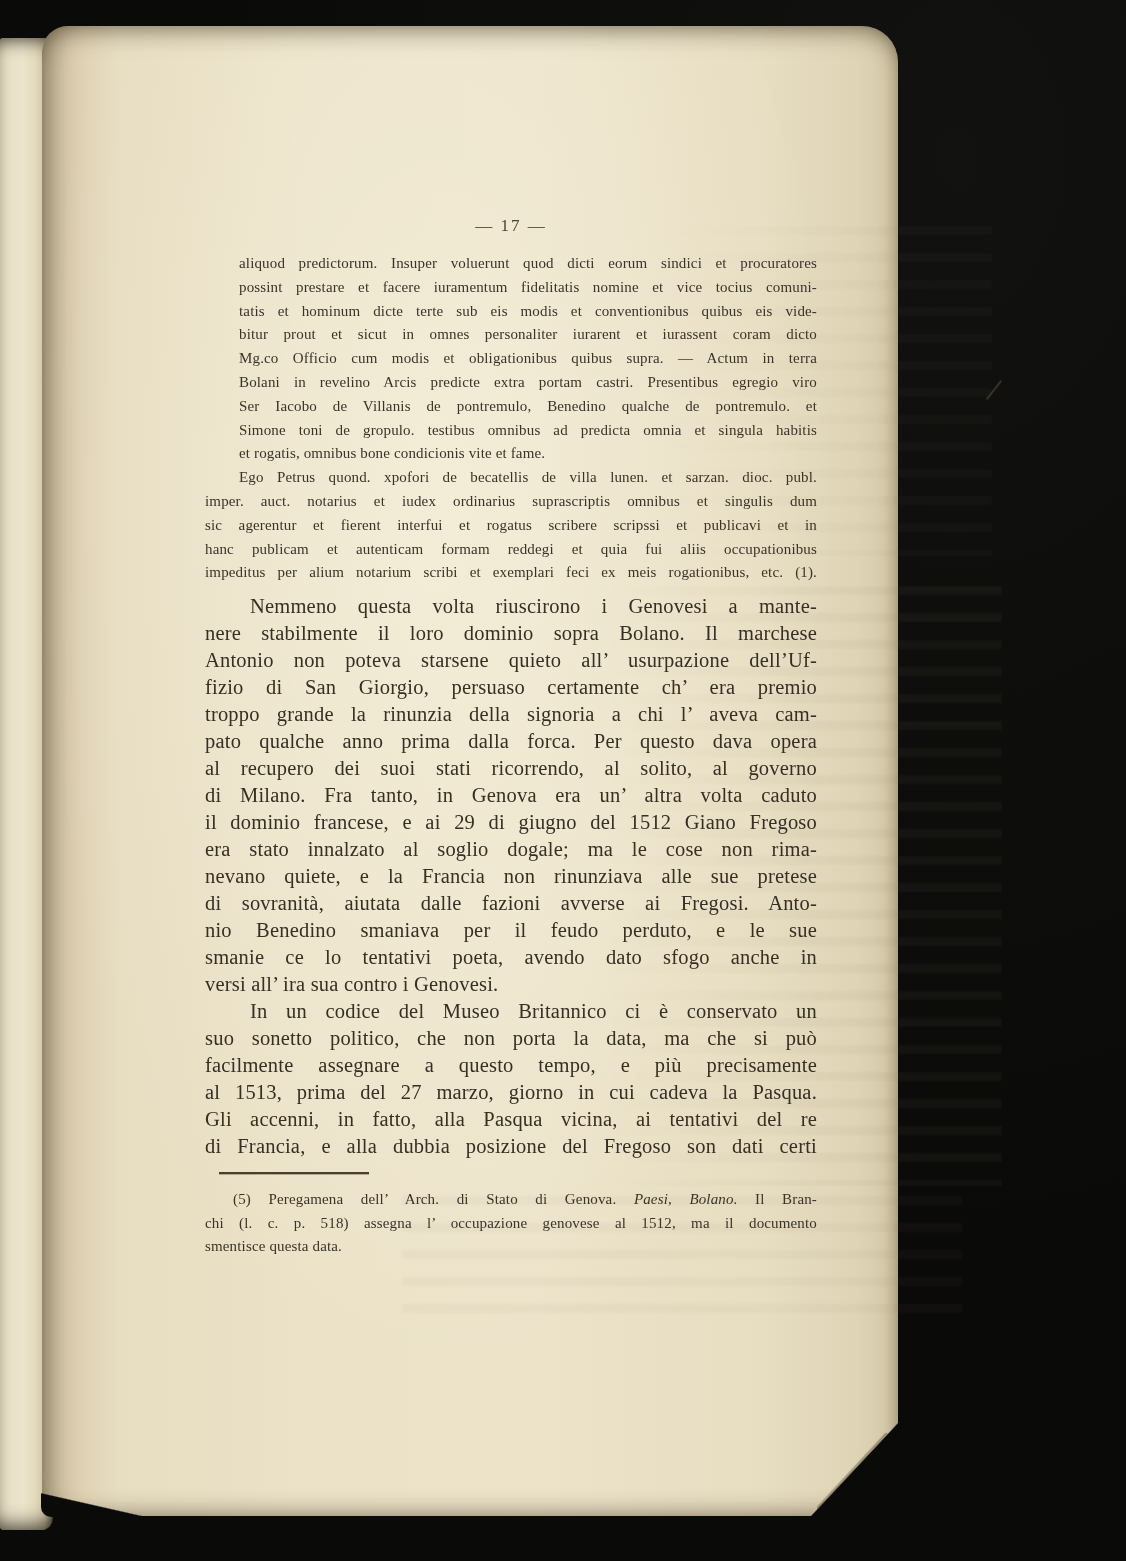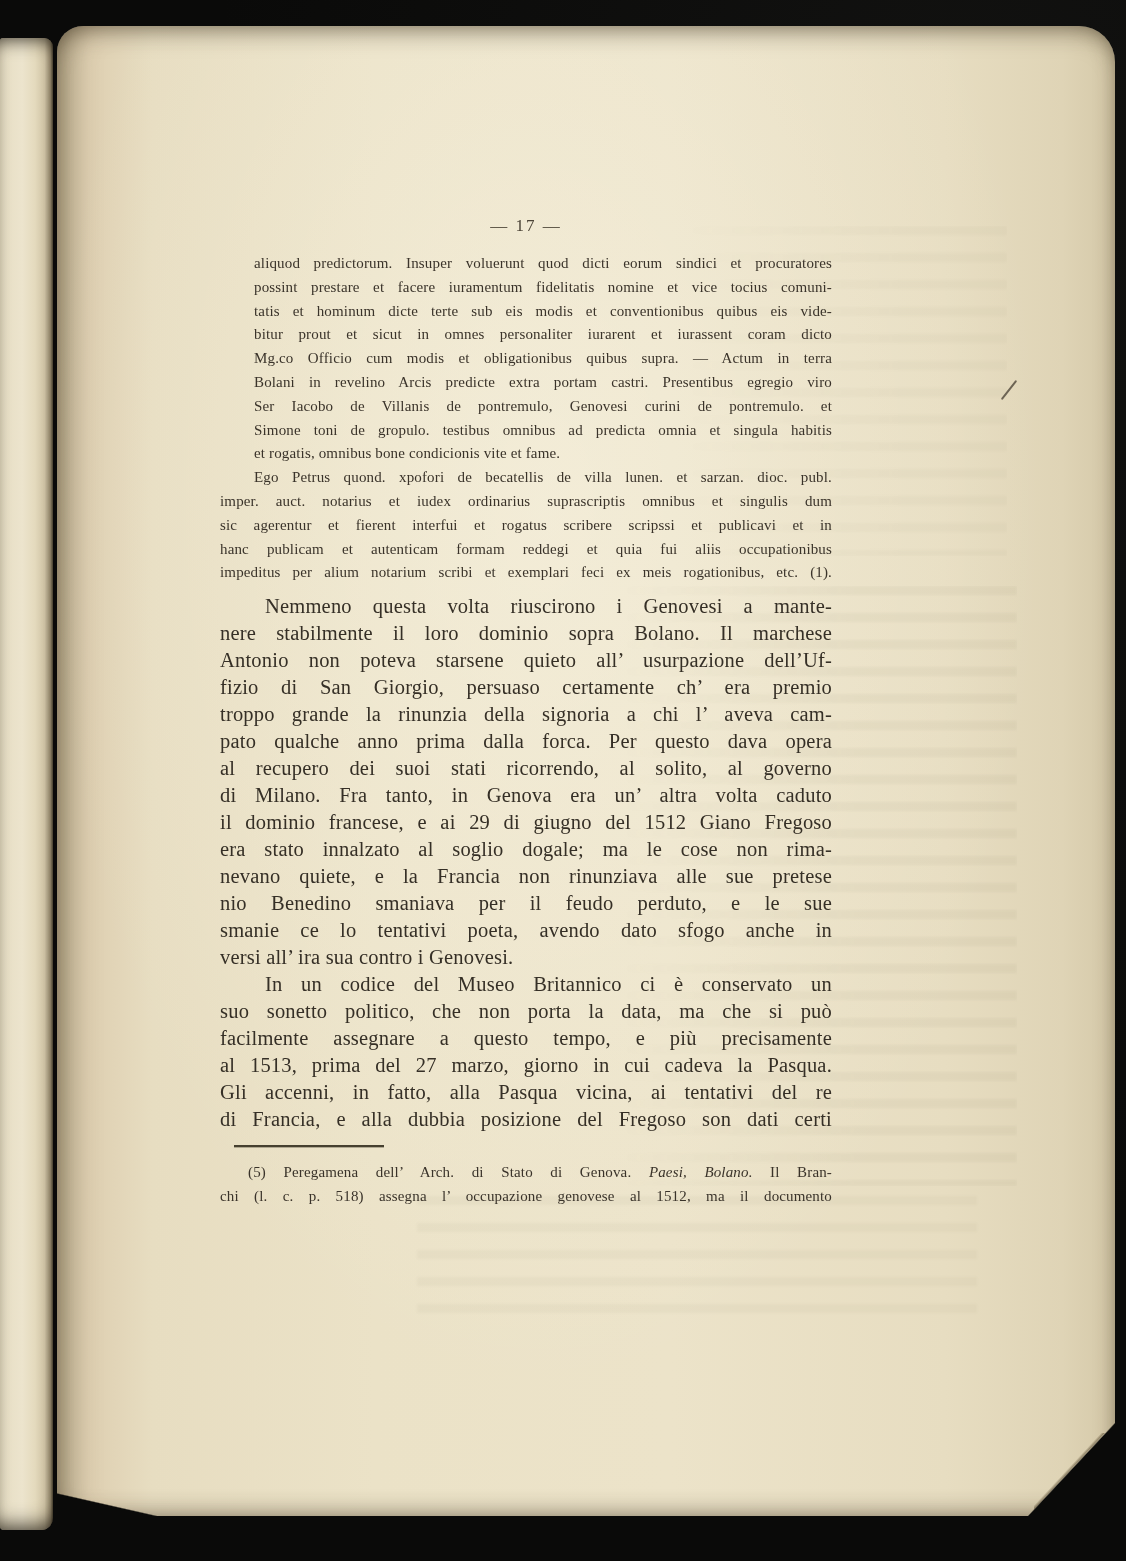--- a/index.html
+++ b/index.html
@@ -16,34 +16,33 @@
   .facing-strip{
     position:absolute;left:0;top:38px;width:53px;height:1492px;
     background:linear-gradient(to right,
       #e6ddc3 0%, #ece4cd 42%, #e4dabd 66%, #cfc3a5 84%, #998c70 95%, #4f4736 100%);
     border-radius:3px 9px 12px 4px;
     box-shadow:inset 0 14px 18px -12px rgba(25,20,12,.8),
                inset 0 -16px 20px -12px rgba(25,20,12,.8);
   }
   
   .page{
-    position:absolute;left:57px;top:26px;width:1032px;height:1490px;
+    position:absolute;left:42px;top:26px;width:856px;height:1490px;
     background:
       radial-gradient(ellipse at 46% 32%, rgba(255,252,240,.38), transparent 62%),
       linear-gradient(to right,
         #cdc0a1 0%, #decfb1 3%, #e7ddc1 9%, #ebe2c7 30%, #ece3c9 58%,
         #e7ddc1 84%, #dfd4b6 95%, #d4c8a8 100%),
       #e9e0c5;
     border-radius:26px 36px 12px 10px;
     box-shadow:
       inset 0 16px 26px -14px rgba(55,44,26,.55),
       inset 0 -14px 24px -14px rgba(55,44,26,.45),
       inset 22px 0 34px -16px rgba(80,64,40,.5),
       inset -10px 0 22px -12px rgba(80,64,40,.35);
-    padding-left: 26px;
   }
   
   .showthrough{
     position:absolute;pointer-events:none;opacity:.5;filter:blur(1.2px);
     background:repeating-linear-gradient(180deg,
       rgba(138,132,102,.14) 0px, rgba(138,132,102,.14) 9px,
       rgba(0,0,0,0) 9px, rgba(0,0,0,0) 27px);
   }
   .st1{left:560px;top:560px;width:400px;height:600px;
        mask-image:linear-gradient(to left, #000 40%, transparent 100%);
@@ -121,21 +120,21 @@
 
       <div class="pageno">— 17 —</div>
 
       <div class="latin latin-p1 jblock last-normal">
           <div class="tline">aliquod predictorum. Insuper voluerunt quod dicti eorum sindici et procuratores</div>
           <div class="tline">possint prestare et facere iuramentum fidelitatis nomine et vice tocius comuni-</div>
           <div class="tline">tatis et hominum dicte terte sub eis modis et conventionibus quibus eis vide-</div>
           <div class="tline">bitur prout et sicut in omnes personaliter iurarent et iurassent coram dicto</div>
           <div class="tline">Mg.co Officio cum modis et obligationibus quibus supra. — Actum in terra</div>
           <div class="tline">Bolani in revelino Arcis predicte extra portam castri. Presentibus egregio viro</div>
-          <div class="tline">Ser Iacobo de Villanis de pontremulo, Genovesi curini de pontremulo. et</div>
+          <div class="tline">Ser Iacobo de Villanis de pontremulo, Benedino qualche de pontremulo. et</div>
           <div class="tline">Simone toni de gropulo. testibus omnibus ad predicta omnia et singula habitis</div>
           <div class="tline">et rogatis, omnibus bone condicionis vite et fame.</div>
         </div>
 
       <div class="latin latin-p2 jblock">
           <div class="tline">Ego Petrus quond. xpofori de becatellis de villa lunen. et sarzan. dioc. publ.</div>
           <div class="tline">imper. auct. notarius et iudex ordinarius suprascriptis omnibus et singulis dum</div>
           <div class="tline">sic agerentur et fierent interfui et rogatus scribere scripssi et publicavi et in</div>
           <div class="tline">hanc publicam et autenticam formam reddegi et quia fui aliis occupationibus</div>
           <div class="tline">impeditus per alium notarium scribi et exemplari feci ex meis rogationibus, etc. (1).</div>
@@ -146,39 +145,41 @@
           <div class="tline">nere stabilmente il loro dominio sopra Bolano. Il marchese</div>
           <div class="tline">Antonio non poteva starsene quieto all’ usurpazione dell’Uf-</div>
           <div class="tline">fizio di San Giorgio, persuaso certamente ch’ era premio</div>
           <div class="tline">troppo grande la rinunzia della signoria a chi l’ aveva cam-</div>
           <div class="tline">pato qualche anno prima dalla forca. Per questo dava opera</div>
           <div class="tline">al recupero dei suoi stati ricorrendo, al solito, al governo</div>
           <div class="tline">di Milano. Fra tanto, in Genova era un’ altra volta caduto</div>
           <div class="tline">il dominio francese, e ai 29 di giugno del 1512 Giano Fregoso</div>
           <div class="tline">era stato innalzato al soglio dogale; ma le cose non rima-</div>
           <div class="tline">nevano quiete, e la Francia non rinunziava alle sue pretese</div>
+          <div class="tline">di sovranità, aiutata dalle fazioni avverse ai Fregosi. Anto-</div>
           <div class="tline">nio Benedino smaniava per il feudo perduto, e le sue</div>
           <div class="tline">smanie ce lo tentativi poeta, avendo dato sfogo anche in</div>
           <div class="tline">versi all’ ira sua contro i Genovesi.</div>
         </div>
 
       <div class="italian italian-p2 jblock">
           <div class="tline">In un codice del Museo Britannico ci è conservato un</div>
           <div class="tline">suo sonetto politico, che non porta la data, ma che si può</div>
           <div class="tline">facilmente assegnare a questo tempo, e più precisamente</div>
           <div class="tline">al 1513, prima del 27 marzo, giorno in cui cadeva la Pasqua.</div>
           <div class="tline">Gli accenni, in fatto, alla Pasqua vicina, ai tentativi del re</div>
           <div class="tline">di Francia, e alla dubbia posizione del Fregoso son dati certi</div>
         </div>
 
       <div class="footnote-rule"></div>
 
       <div class="footnote">
         <div class="fline fjust findent"><span>(5) Peregamena dell’ Arch. di Stato di Genova. </span><i>Paesi, Bolano.</i><span> Il Bran-</span></div>
         <div class="fline fjust">chi (l. c. p. 518) assegna l’ occupazione genovese al 1512, ma il documento</div>
+        <div class="fline">smentisce questa data.</div>
       </div>
 
     </div>
 
     <div class="pen-mark"></div>
     <div class="corner-flap"></div>
     <div class="corner-cut"></div>
     <div class="bottom-wedge"></div>
 
   </div>

